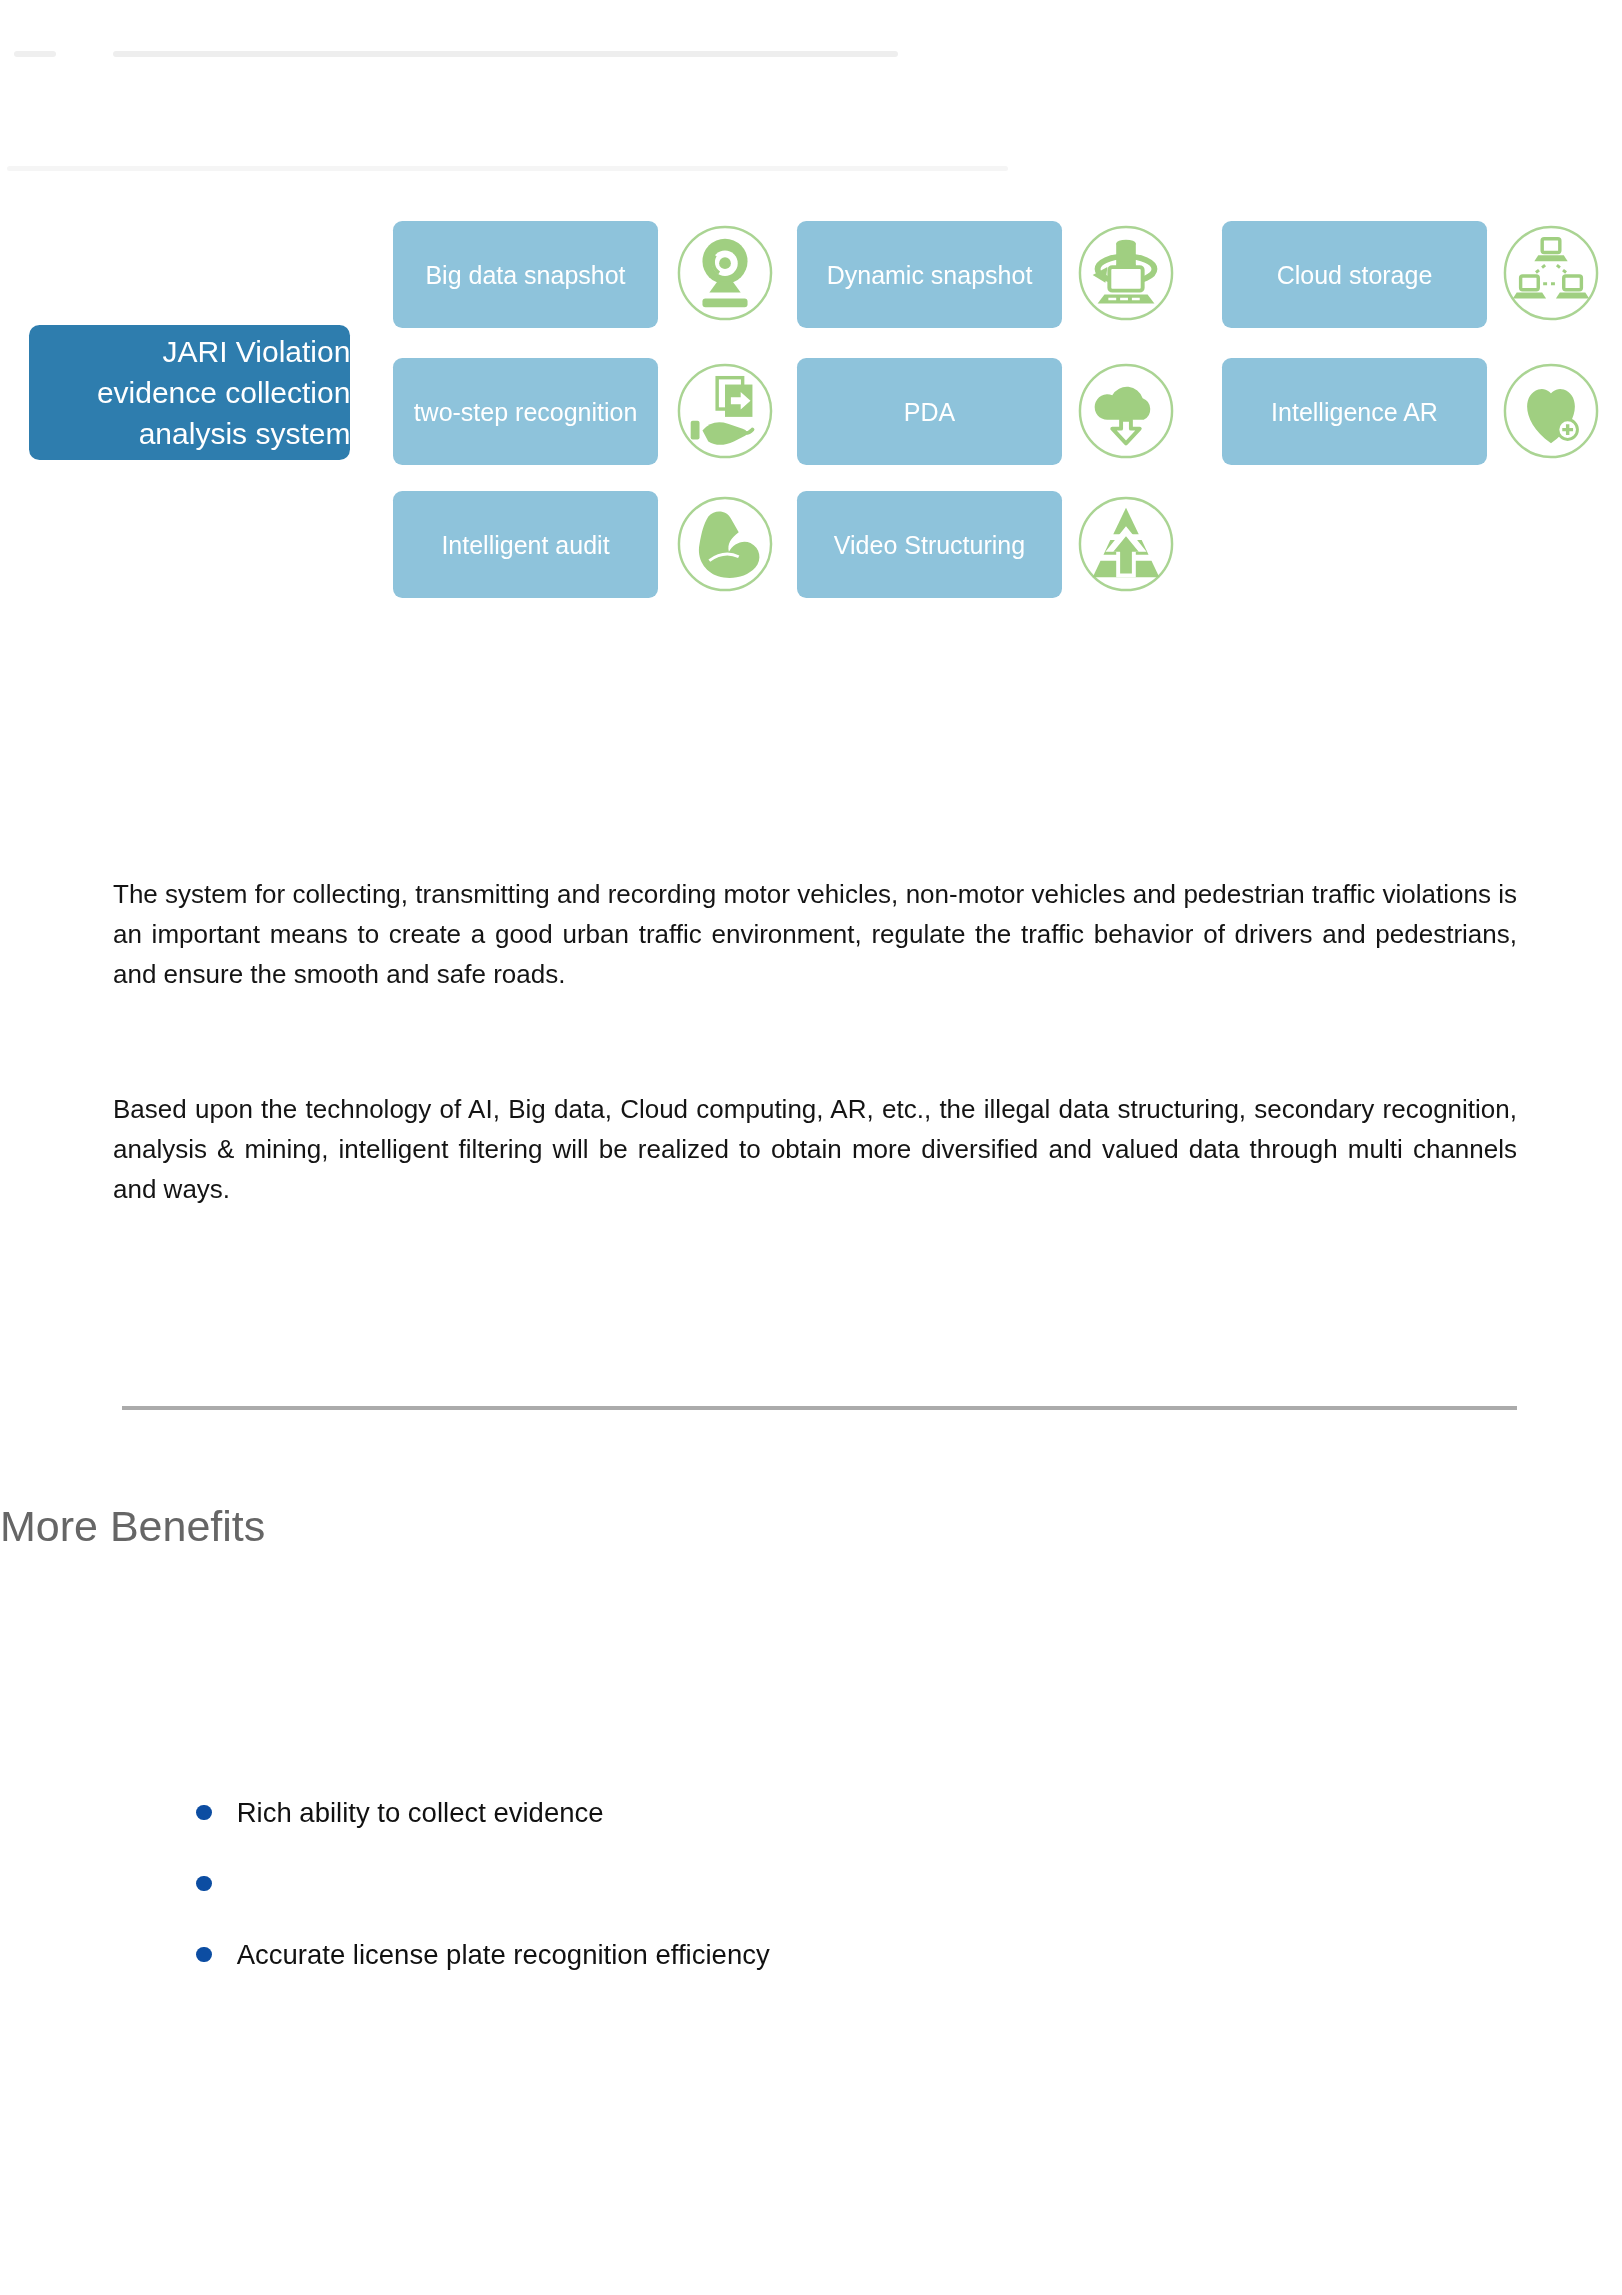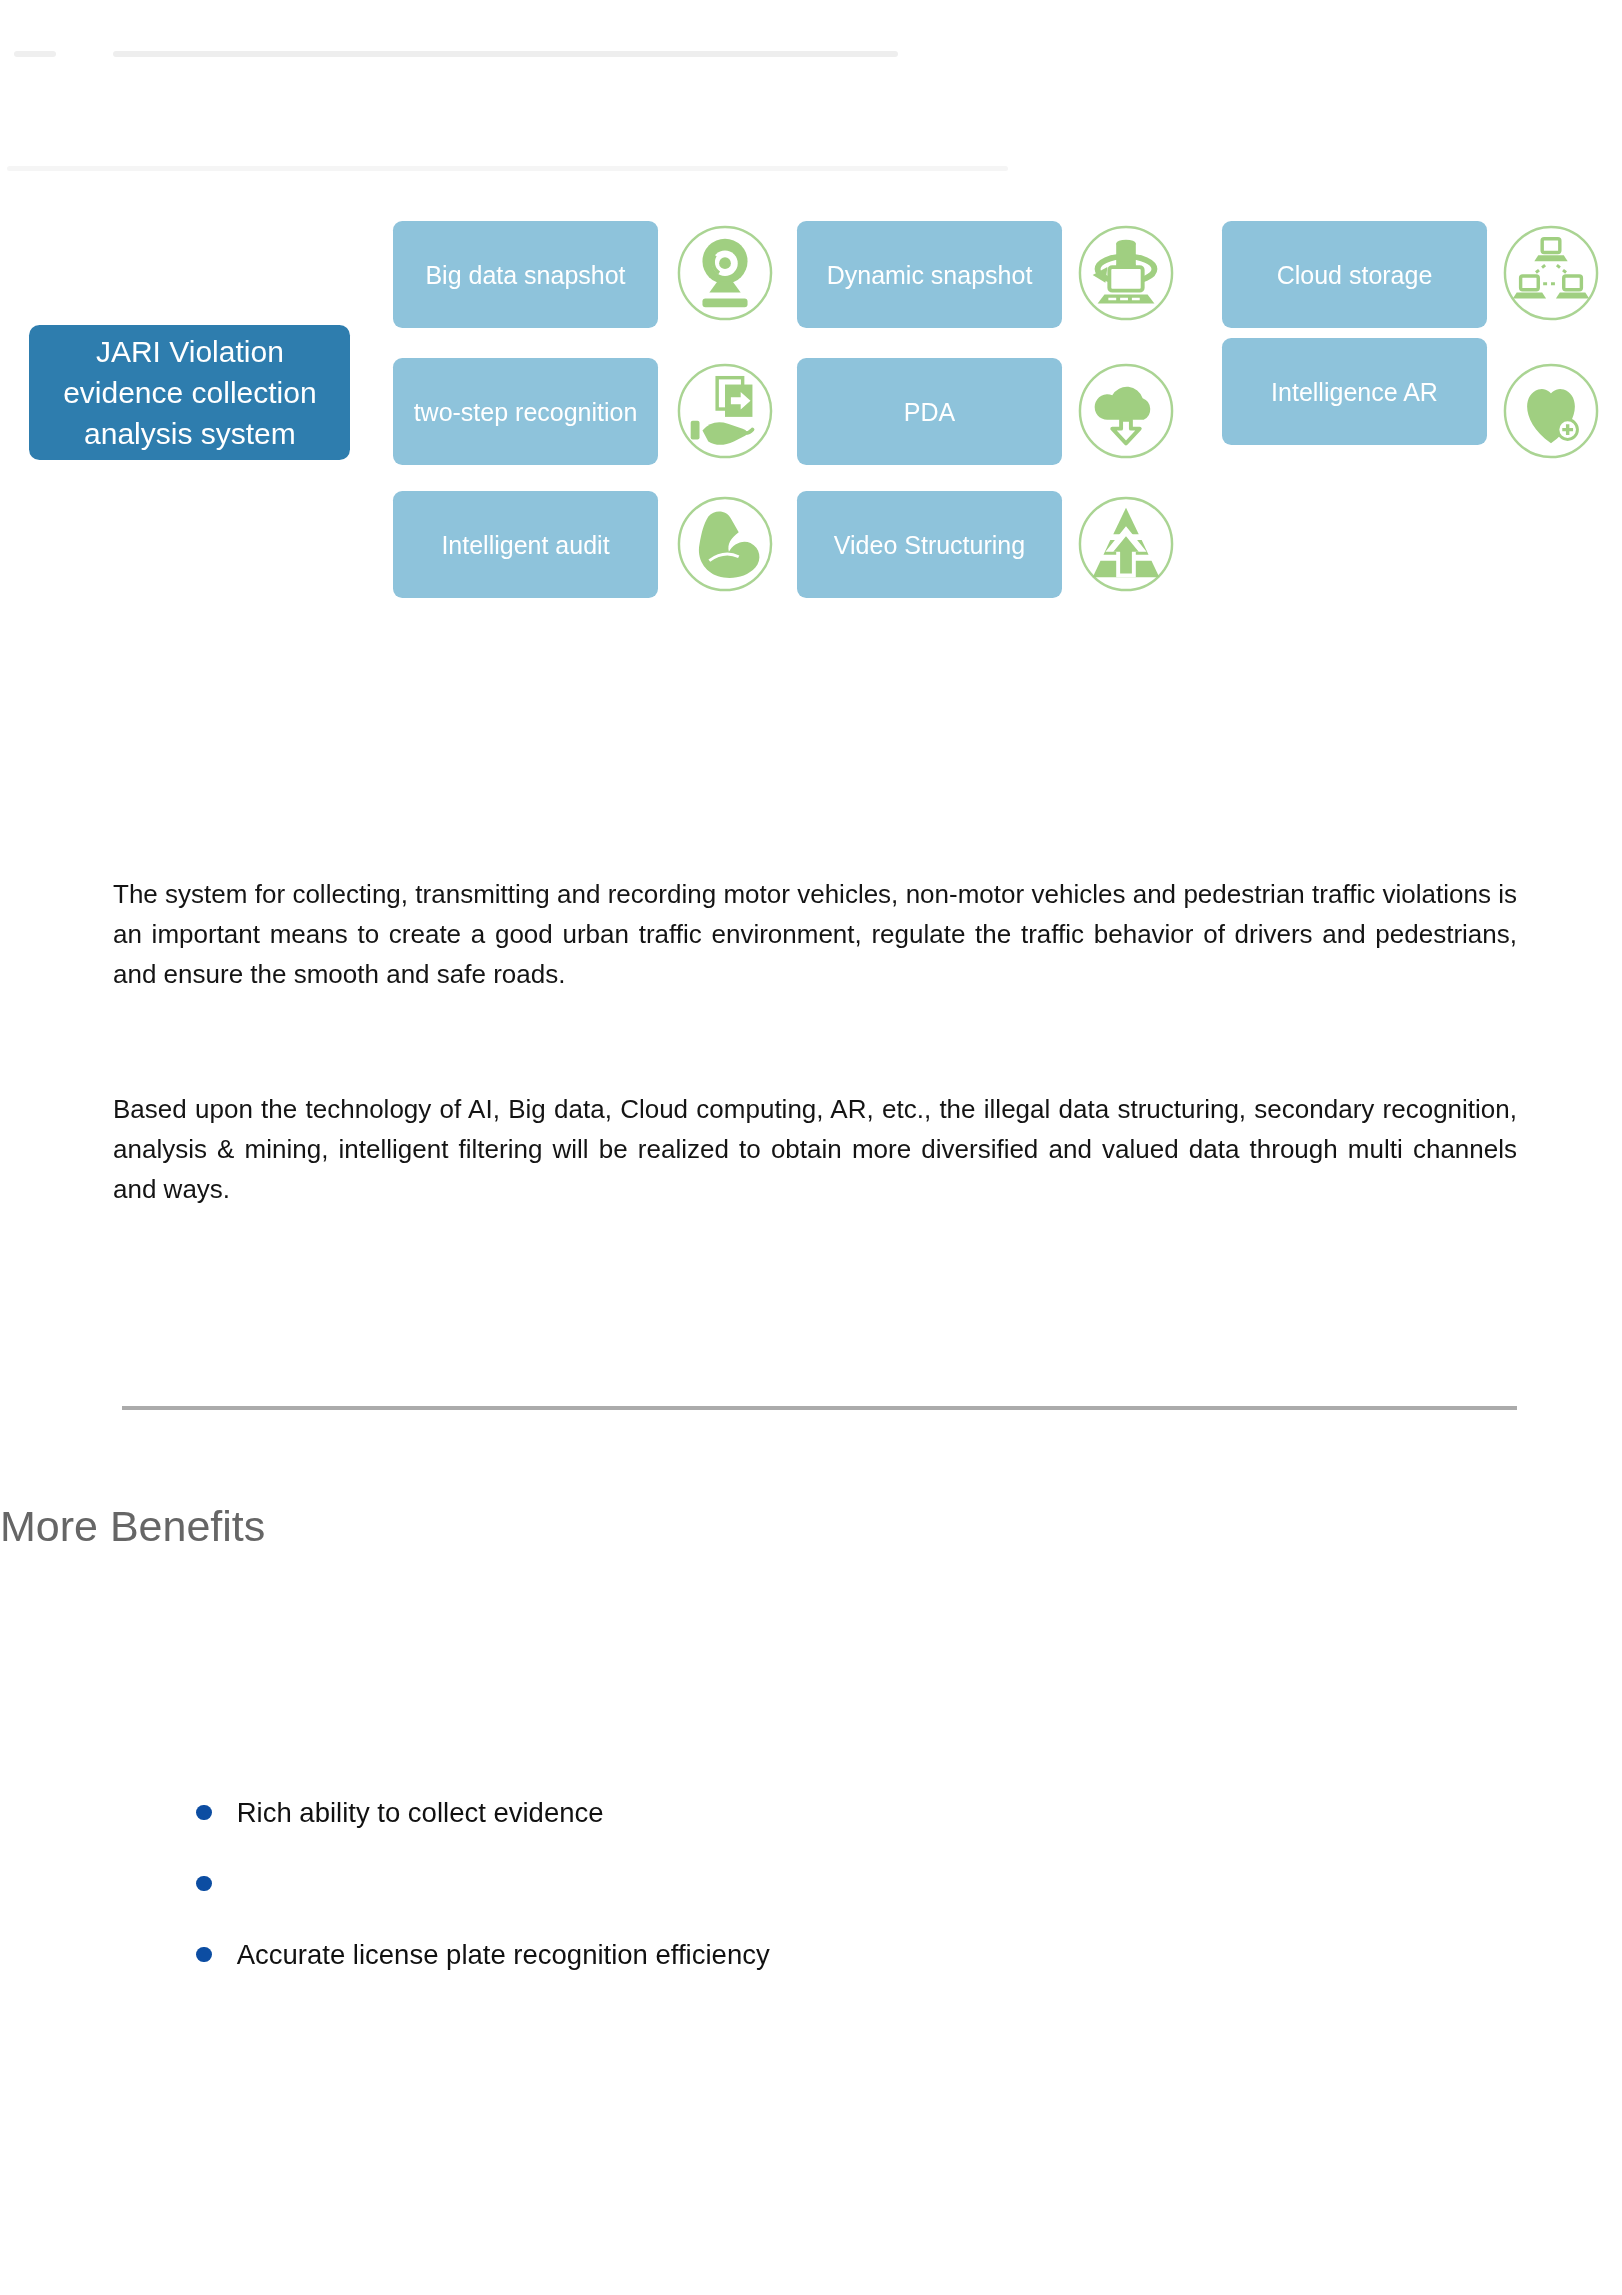--- a/index.html
+++ b/index.html
@@ -16,33 +16,33 @@
   
   .artifact{position:absolute;border-radius:3.3px;}
   .a1{left:14.4px;top:51px;width:42px;height:5.9px;background:#efefef;}
   .a2{left:113px;top:51px;width:785px;height:5.9px;background:#eeeeee;}
   .a3{left:6.5px;top:166px;width:1001px;height:5.2px;background:#f5f5f5;}
 
   
   .root-box{
     position:absolute;left:29.4px;top:325px;width:321px;height:135px;
     background:var(--root-blue);border-radius:10.5px;color:#fff;
-    display:flex;flex-direction:column;align-items:center;justify-content:center;
+    display:flex;flex-direction:column;align-items:flex-end;justify-content:center;
     font-size:30px;line-height:41px;text-align:center;
   }
   .fbox{
     position:absolute;width:265px;height:107px;background:var(--box-blue);
     border-radius:9.2px;color:#ffffff;font-size:25px;line-height:30px;
     display:flex;align-items:center;justify-content:center;text-align:center;
     padding:0 19.6px;
   }
   .ficon{position:absolute;width:98px;height:98px;}
   .b00{left:393px;top:221px}  .b01{left:393px;top:358px}  .b02{left:393px;top:491px}
   .b10{left:797px;top:221px} .b11{left:797px;top:358px} .b12{left:797px;top:491px}
-  .b20{left:1222px;top:221px} .b21{left:1222px;top:338px}
+  .b20{left:1222px;top:221px} .b21{left:1222px;top:358px}
   .i00{left:676px;top:224px} .i01{left:676px;top:362px} .i02{left:676px;top:495px}
   .i10{left:1077px;top:224px} .i11{left:1077px;top:362px} .i12{left:1077px;top:495px}
   .i20{left:1502px;top:224px} .i21{left:1502px;top:362px}
 
   
   .para{
     position:absolute;left:113px;width:1404px;
     font-size:26px;line-height:40px;color:#141414;
     text-align:justify;text-justify:inter-word;
   }

